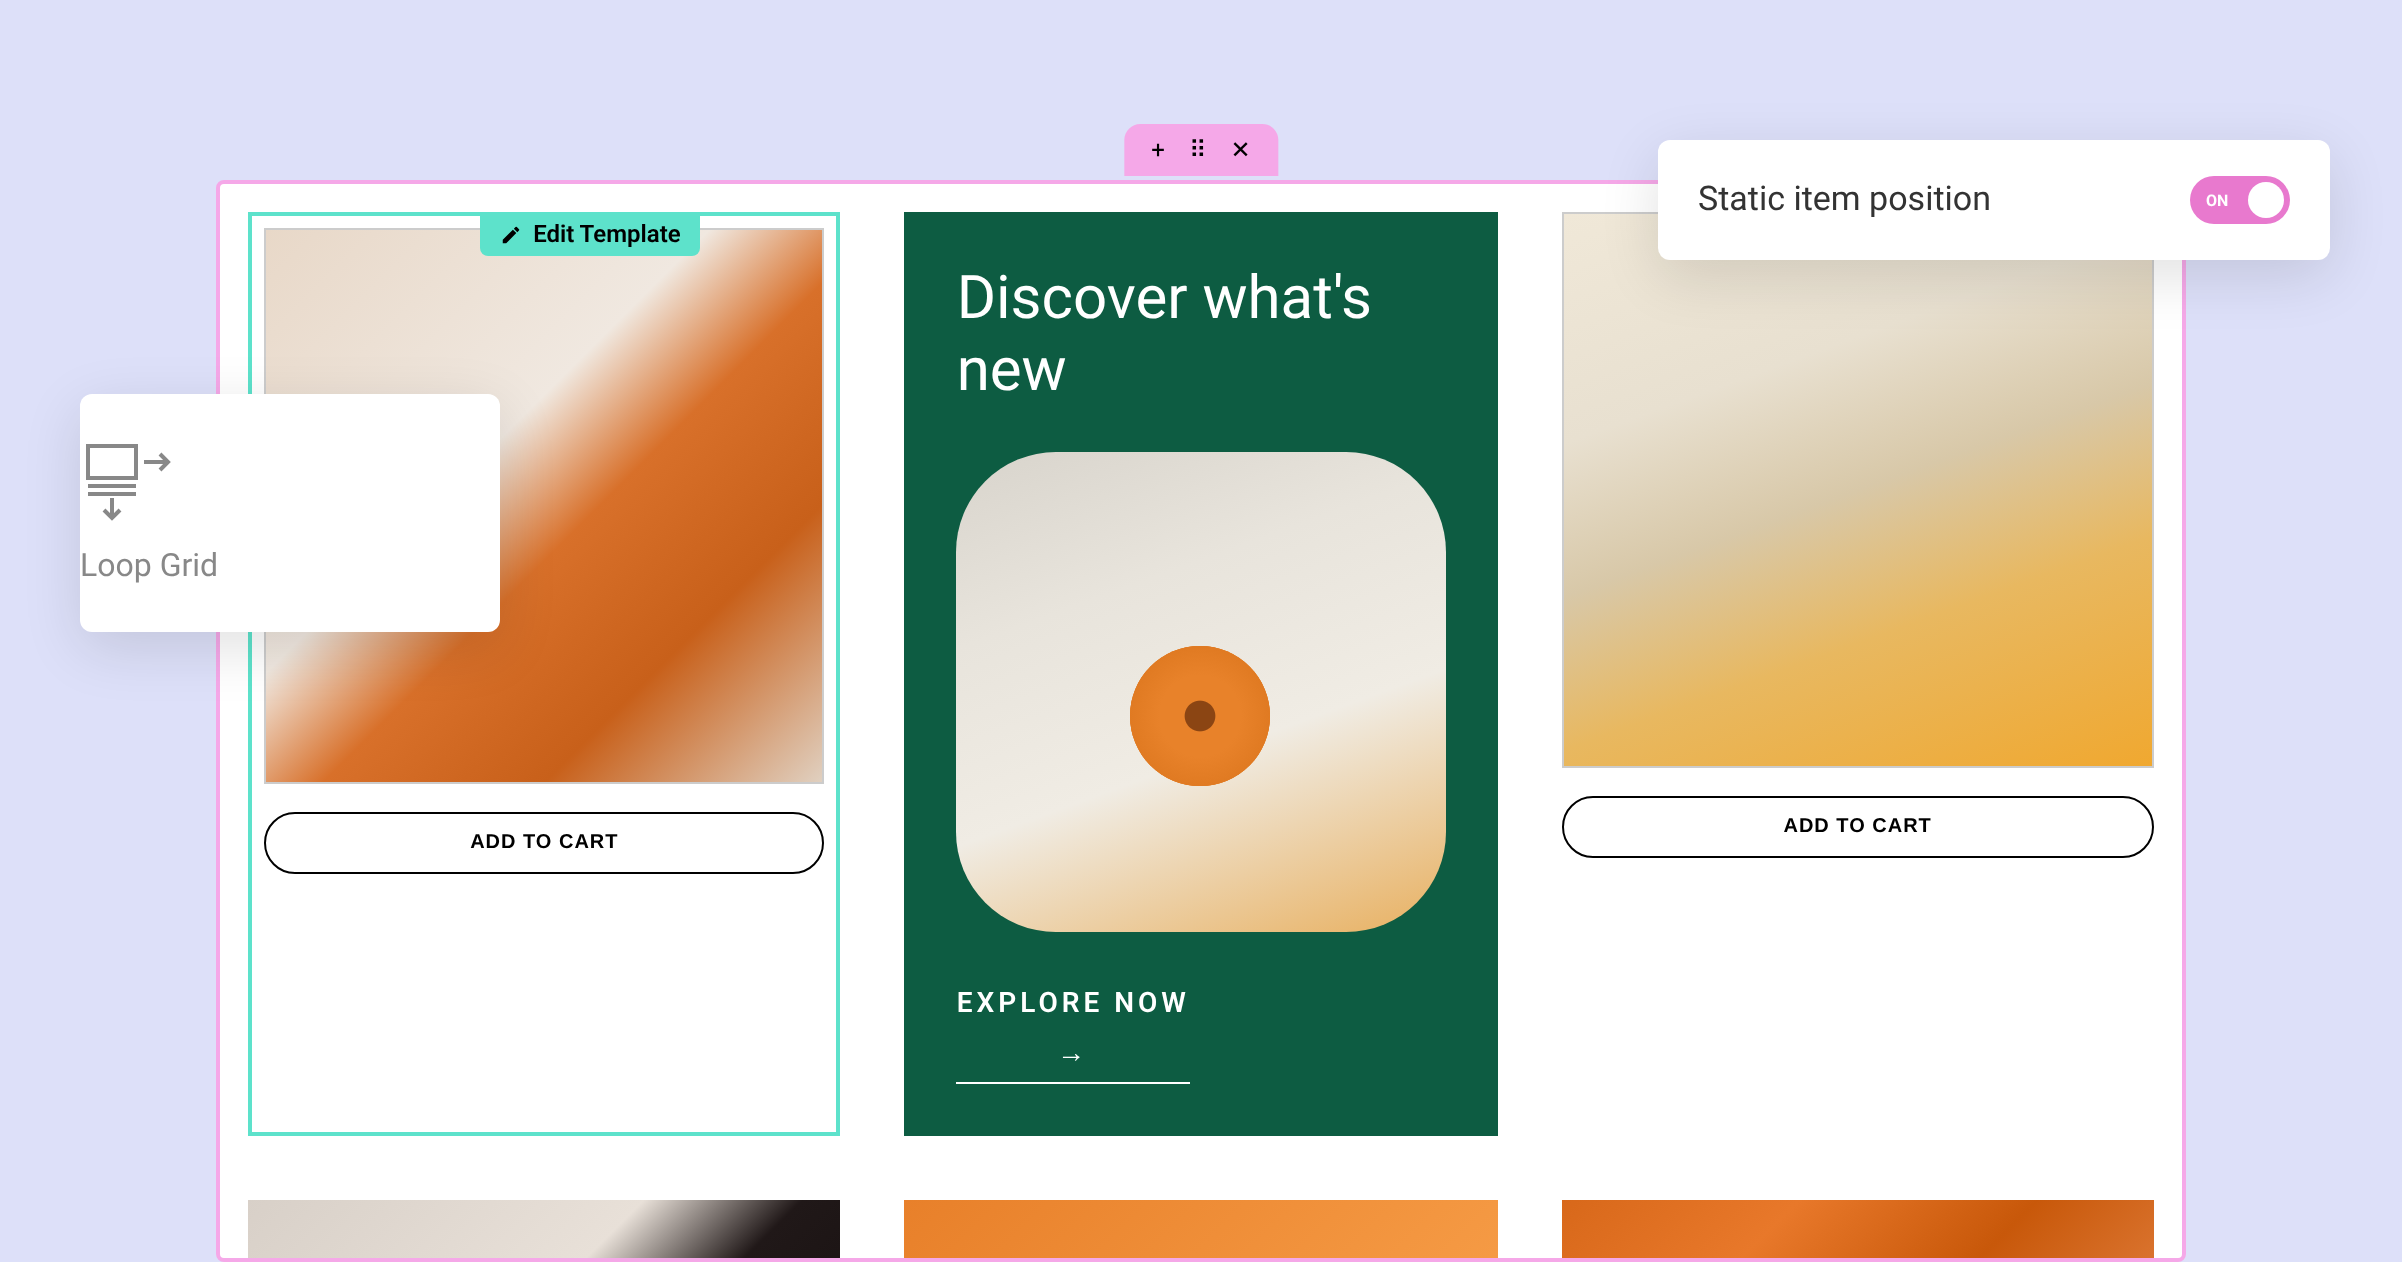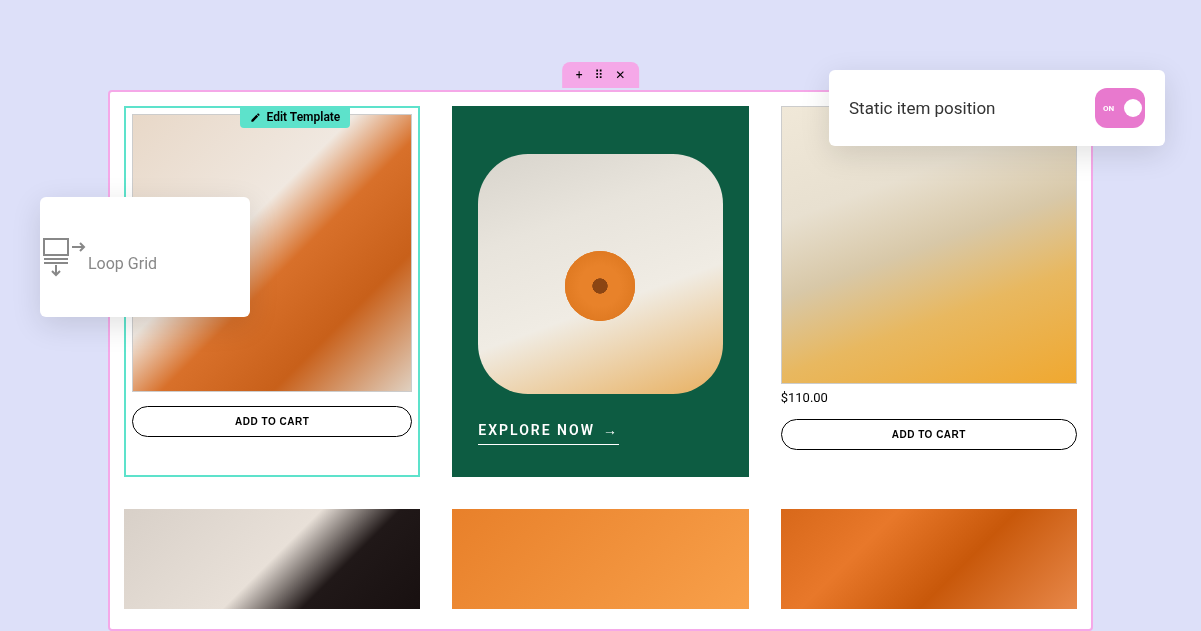--- a/index.html
+++ b/index.html
@@ -123,38 +123,39 @@
   margin-top: 28px;
   font-size: 14px;
   font-weight: 600;
   letter-spacing: 2px;
   border-bottom: 1px solid #fff;
   padding-bottom: 6px;
   align-self: flex-start;
   display: flex;
   align-items: center;
   gap: 8px;
+  flex-direction: column;
 }
 
 
 .partial-img { width: 100%; height: 100px; }
 
 
 .popover {
   position: absolute;
   top: 197px;
   left: 40px;
   width: 210px;
   background: #fff;
   box-shadow: 0 8px 30px rgba(0,0,0,0.12);
   border-radius: 6px;
-  padding: 40px 0;
-  display: flex;
-  flex-direction: row;
-  align-items: center;
+  padding: 24px 0;
+  display: flex;
+  flex-direction: column;
+  align-items: flex-start;
 }
 .popover .label {
   margin-top: 12px;
   color: #888;
   font-size: 16px;
 }
 
 
 .toggle-panel {
   position: absolute;
@@ -166,21 +167,21 @@
   border-radius: 6px;
   padding: 18px 20px;
   display: flex;
   justify-content: space-between;
   align-items: center;
   gap: 10px;
 }
 .toggle-panel .t-label { font-size: 17px; color: #333; }
 .switch {
   width: 50px;
-  height: 40px;
+  height: 24px;
   background: #E879CE;
   border-radius: 12px;
   position: relative;
   display: flex;
   align-items: center;
 }
 .switch .knob {
   width: 18px;
   height: 18px;
   background: #fff;
@@ -222,32 +223,32 @@
       <svg width="11" height="11" viewBox="0 0 24 24">
           <path d="M3 17.25V21h3.75L17.81 9.94l-3.75-3.75L3 17.25zM20.71 7.04a1 1 0 0 0 0-1.41l-2.34-2.34a1 1 0 0 0-1.41 0l-1.83 1.83 3.75 3.75 1.83-1.83z" fill="#000"></path>
         </svg>
       <span>Edit Template</span>
     </div>
     <div class="prod-img img-bag1"></div>
     <button class="add-btn">ADD TO CART</button>
   </div>
 
   <div class="promo">
+    <div class="promo-title">Discover what's new</div>
     <div class="promo-img">
       <div class="flower"></div>
     </div>
     <div class="explore">
       <span>EXPLORE NOW</span>
       <span>→</span>
     </div>
   </div>
 
   <div class="card">
     <div class="prod-img img-bag2"></div>
-    <div class="prod-price">$110.00</div>
     <button class="add-btn">ADD TO CART</button>
   </div>
 
   <div class="partial-img img-p1"></div>
   <div class="partial-img img-p2"></div>
   <div class="partial-img img-p3"></div>
 
 </div>
 
 <div class="popover">

